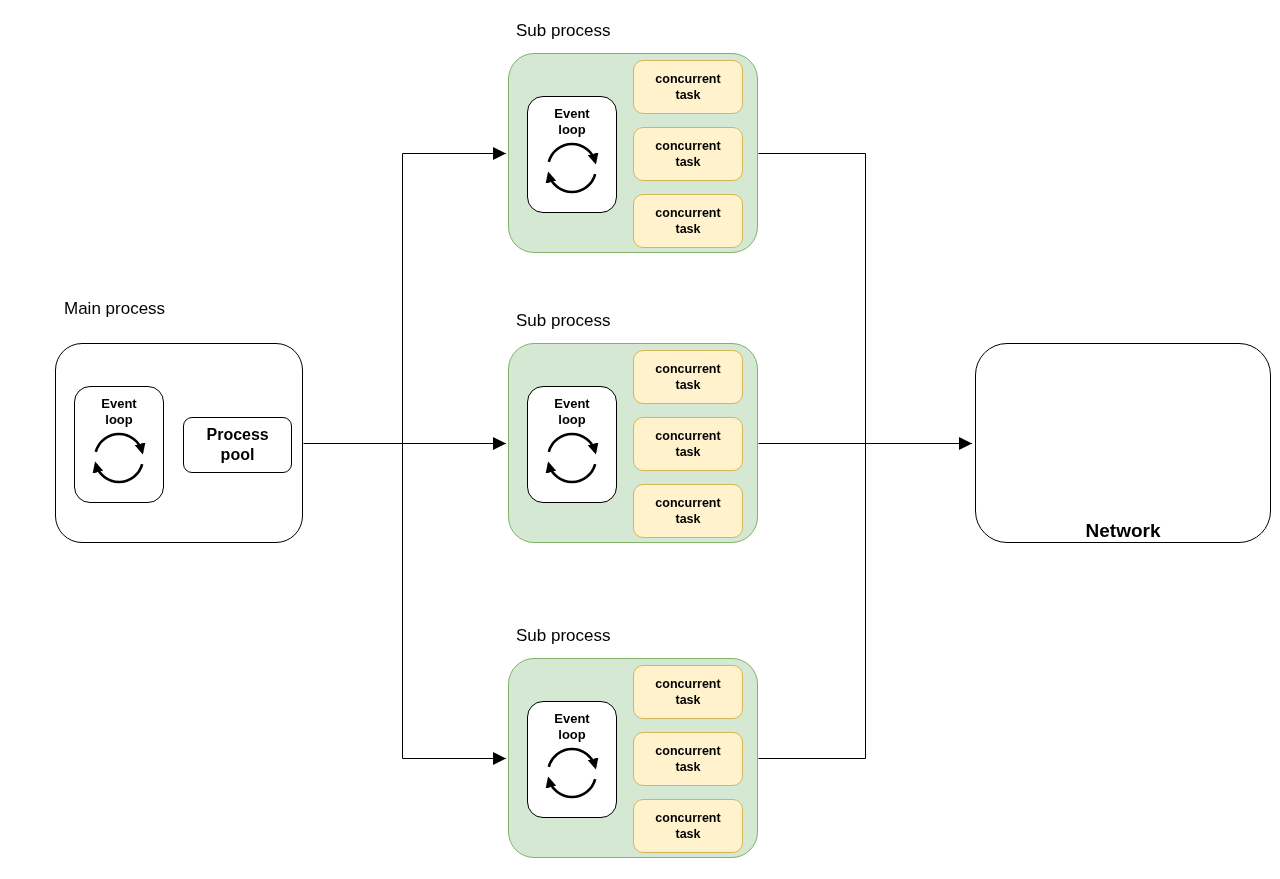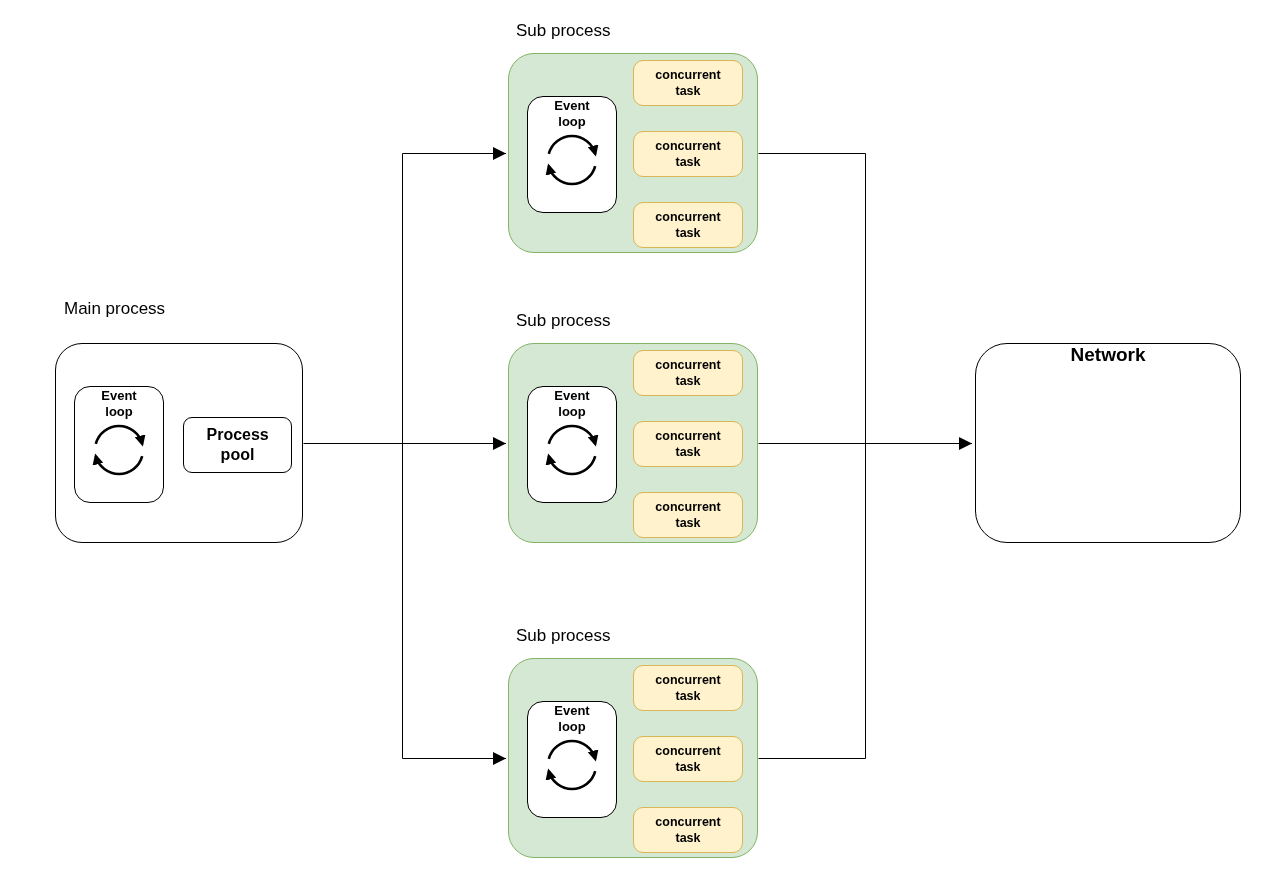--- a/index.html
+++ b/index.html
@@ -22,30 +22,30 @@
     background:#ffffff; border:1px solid #000; border-radius:27px; box-sizing:border-box;
   }
   .sub-box {
     position:absolute; left:508px; width:250px; height:200px;
     background:#d5e8d4; border:1px solid #82b366; border-radius:26px; box-sizing:border-box;
   }
   .sub1 { top:53px; }
   .sub2 { top:343px; }
   .sub3 { top:658px; }
   .network-box {
-    position:absolute; left:975px; top:343px; width:266px; height:200px;
+    position:absolute; left:975px; top:343px; width:296px; height:200px;
     background:#ffffff; border:1px solid #000; border-radius:32px; box-sizing:border-box;
-    display:flex; align-items:flex-start; justify-content:center;
+    display:flex; align-items:flex-end; justify-content:center;
     font-size:19px; font-weight:bold;
   }
 
   .eventloop-box {
     position:absolute; left:18px; top:42px; width:90px; height:117px;
     background:#ffffff; border:1px solid #000; border-radius:16px; box-sizing:border-box;
-    display:flex; flex-direction:column; align-items:center; padding-top:1px;
+    display:flex; flex-direction:column; align-items:center; padding-top:9px;
   }
   .el-label {
     font-size:13px; font-weight:bold; line-height:1.23; text-align:center; width:46px;
   }
   .cycle-icon { margin-top:3px; }
 
   .pool-box {
     position:absolute; left:127px; top:73px; width:109px; height:56px;
     background:#ffffff; border:1px solid #000; border-radius:9px; box-sizing:border-box;
     display:flex; align-items:center; justify-content:center;
@@ -53,21 +53,21 @@
   .pool-label {
     font-size:16px; font-weight:bold; line-height:1.23; text-align:center; width:62px;
   }
 
   .task-col {
     position:absolute; left:124px; top:0; width:110px; height:200px;
     display:flex; flex-direction:column; justify-content:space-between;
     padding:6px 0; box-sizing:border-box;
   }
   .task {
-    width:110px; height:46px; background:#fff2cc; border:1px solid #d6b656;
+    width:110px; height:54px; background:#fff2cc; border:1px solid #d6b656;
     border-radius:10px; box-sizing:border-box;
     display:flex; align-items:center; justify-content:center;
   }
   .task-label {
     font-size:12.5px; font-weight:bold; line-height:1.28; text-align:center; width:84px;
   }
 </style>
 </head>
 <body>
 

